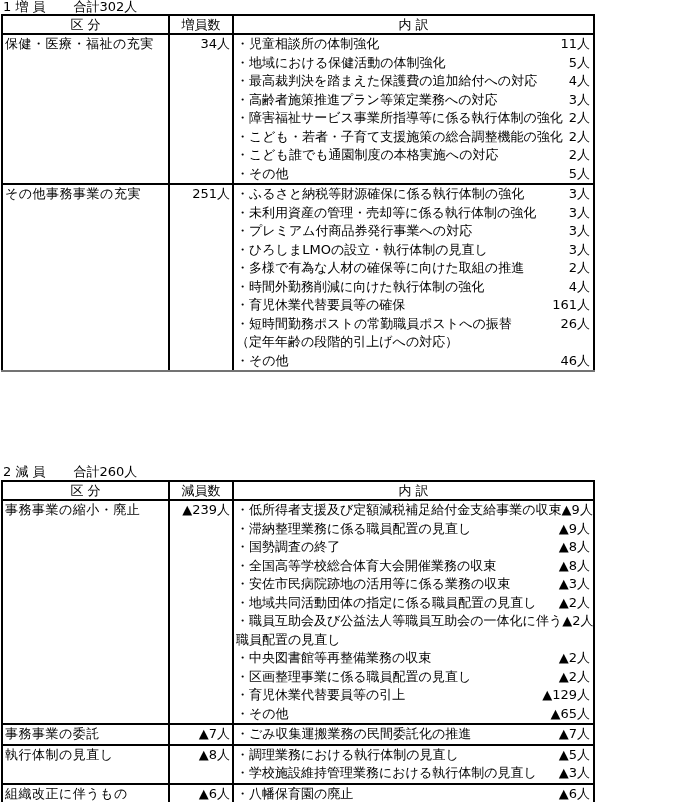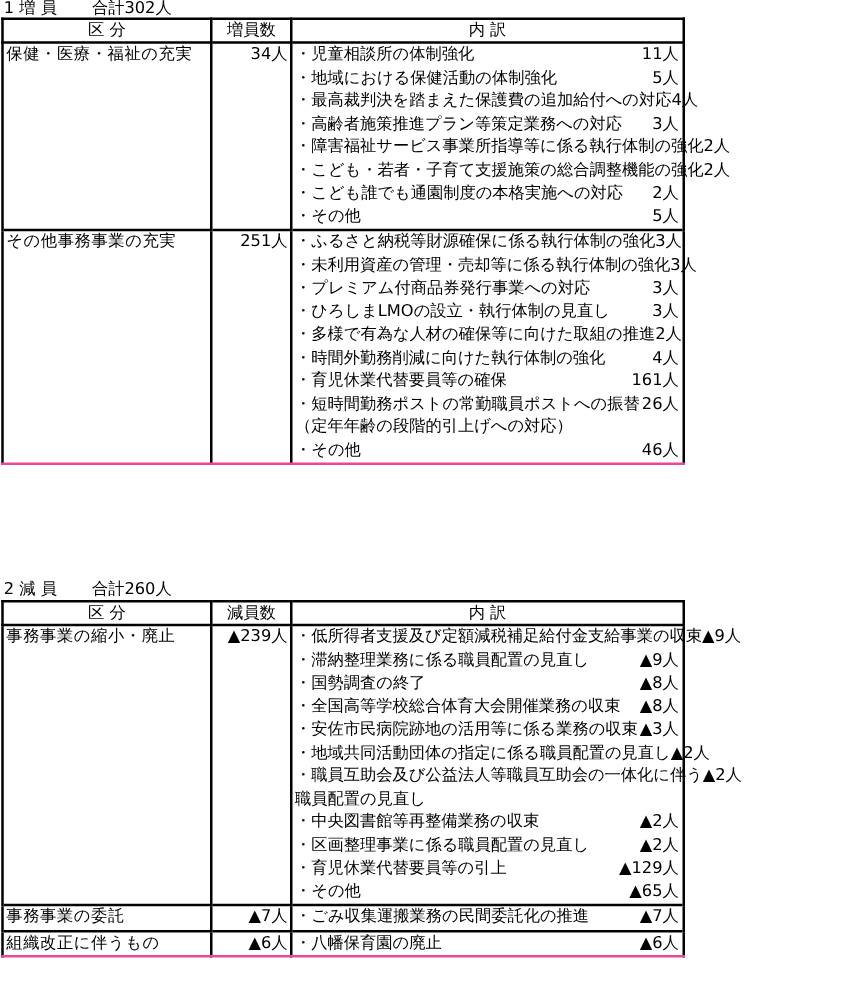--- a/index.html
+++ b/index.html
@@ -1,24 +1,24 @@
 <!DOCTYPE html>
 <html><head>
 <meta charset="utf-8">
 <style>
   html, body { margin: 0; padding: 0; background: #ffffff; }
   body { width: 692px; height: 802px; position: relative; overflow: hidden;
          font-family: "DejaVu Sans", "Liberation Sans", sans-serif; color: #000; font-size: 13px; }
   .section-title { position: absolute; left: 3px; height: 15px; line-height: 15px; font-size: 13px; white-space: pre; }
   .section-title .total { margin-left: 28px; margin-top: 24px; }
-  table.tbl { position: absolute; left: 1px; width: 547px; border-collapse: collapse; table-layout: fixed; }
+  table.tbl { position: absolute; left: 1px; width: 594px; border-collapse: collapse; table-layout: fixed; }
   table.tbl td, table.tbl th { border-left: 2px solid #000; border-right: 2px solid #000; padding: 0 2px; vertical-align: top; font-weight: normal; }
   table.tbl th { border: 2px solid #000; height: 17px; line-height: 17px; text-align: center; font-size: 13px; padding: 0; }
   table.tbl tr.group-start td { border-top: 2px solid #000; }
-  table.tbl tr.last td { border-bottom: 2px solid #ec4899; }
+  table.tbl tr.last td { border-bottom: 2px solid #737373; }
   col.c1 { width: 167px; } col.c2 { width: 64px; } col.c3 { width: auto; }
   .line { display: flex; justify-content: space-between; height: 18.5px; line-height: 18.5px; white-space: nowrap; }
   .line .count { text-align: right; padding-right: 1px; }
   .num { text-align: right; height: 18.5px; line-height: 18.5px; white-space: nowrap; }
   .cat { height: 18.5px; line-height: 18.5px; white-space: nowrap; letter-spacing: 0.5px; }
 </style>
 </head>
 <body>
 
 <div class="section-title" style="top:-1px;"><span>1 増 員</span><span class="total">合計302人</span></div>
@@ -213,20 +213,38 @@
         <td>
           <div class="num">▲7人</div>
         </td>
         <td>
           <div class="line">
             <span>・ごみ収集運搬業務の民間委託化の推進</span>
             <span class="count">▲7人</span>
           </div>
         </td>
       </tr>
+      <tr class="group-start">
+        <td>
+          <div class="cat">執行体制の見直し</div>
+        </td>
+        <td>
+          <div class="num">▲8人</div>
+        </td>
+        <td>
+          <div class="line">
+            <span>・調理業務における執行体制の見直し</span>
+            <span class="count">▲5人</span>
+          </div>
+          <div class="line">
+            <span>・学校施設維持管理業務における執行体制の見直し</span>
+            <span class="count">▲3人</span>
+          </div>
+        </td>
+      </tr>
       <tr class="group-start last">
         <td>
           <div class="cat">組織改正に伴うもの</div>
         </td>
         <td>
           <div class="num">▲6人</div>
         </td>
         <td>
           <div class="line">
             <span>・八幡保育園の廃止</span>

